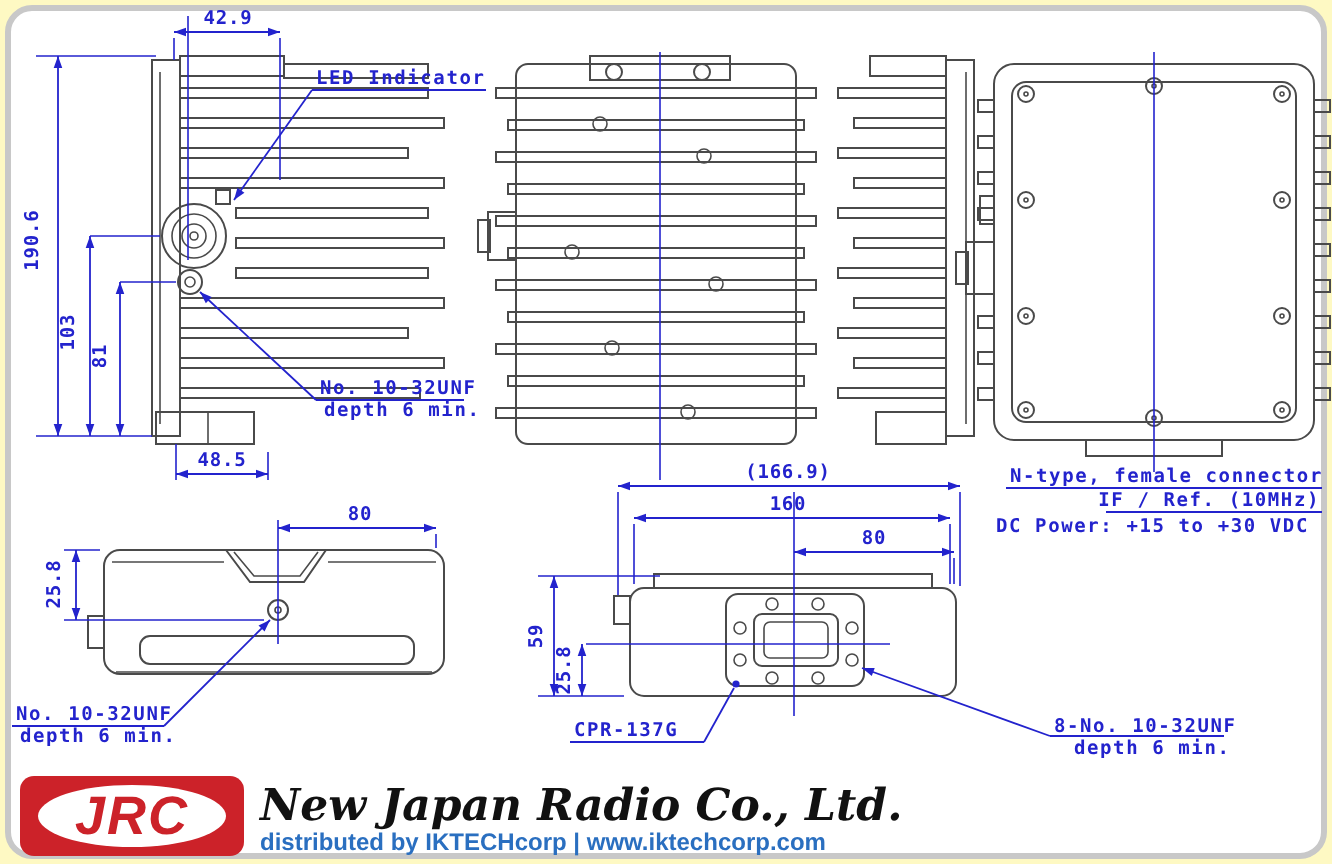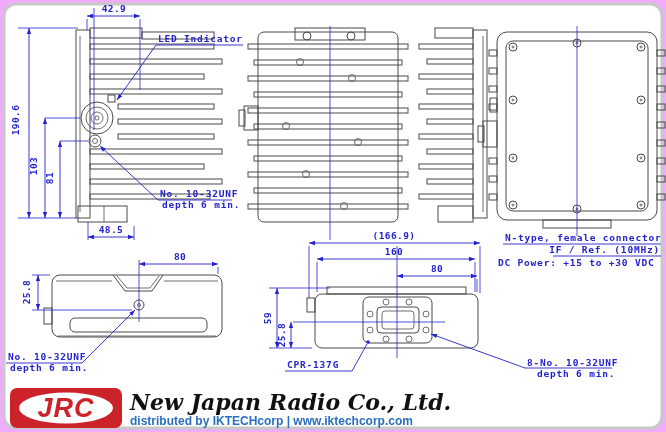--- a/index.html
+++ b/index.html
@@ -1,16 +1,16 @@
 <!DOCTYPE html>
 <html><head>
 <meta charset="utf-8">
 <style>
   html,body { margin:0; padding:0; background:#ffffff; }
-  .page { position:relative; width:666px; height:432px; background:#f0abfc; font-family:"Liberation Sans",sans-serif; }
+  .page { position:relative; width:666px; height:432px; background:#fef9c3; font-family:"Liberation Sans",sans-serif; }
   svg { display:block; }
   .ln  { fill:none; stroke:#4a4a4a; stroke-width:1; }
   .lnt { fill:none; stroke:#4a4a4a; stroke-width:0.8; }
   .bl  { fill:none; stroke:#2323cd; stroke-width:0.9; }
   .cl  { fill:none; stroke:#2323cd; stroke-width:0.8; }
   .dimt { font:bold 9.5px "DejaVu Sans Mono",monospace; fill:#2323cd; letter-spacing:0.4px; }
   .lblt { font:bold 9.5px "DejaVu Sans Mono",monospace; fill:#2323cd; letter-spacing:0.8px; }
   .company { font:italic bold 22px "DejaVu Serif",serif; fill:#111111; }
   .dist { font:bold 12px "Liberation Sans",sans-serif; fill:#2a6fc0; }
   .jrc { font:italic bold 27px "Liberation Sans",sans-serif; fill:#cc2229; letter-spacing:1px; }

